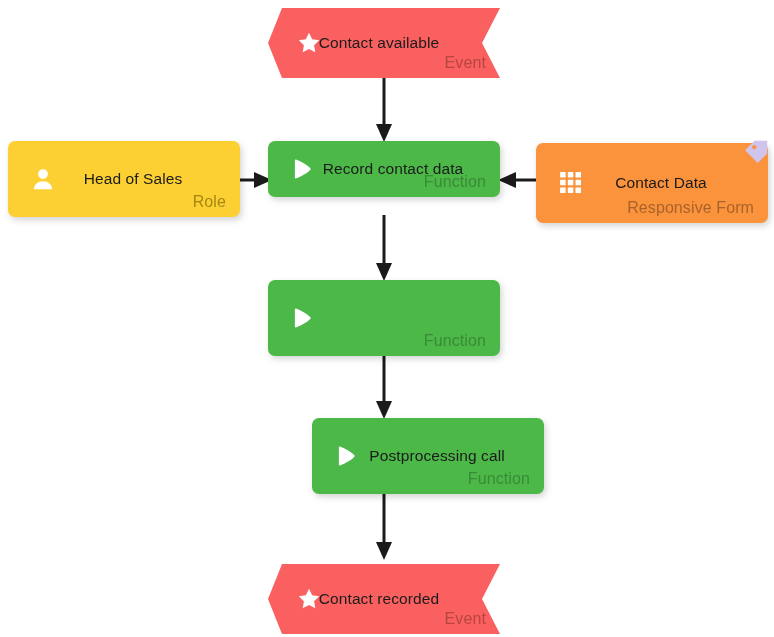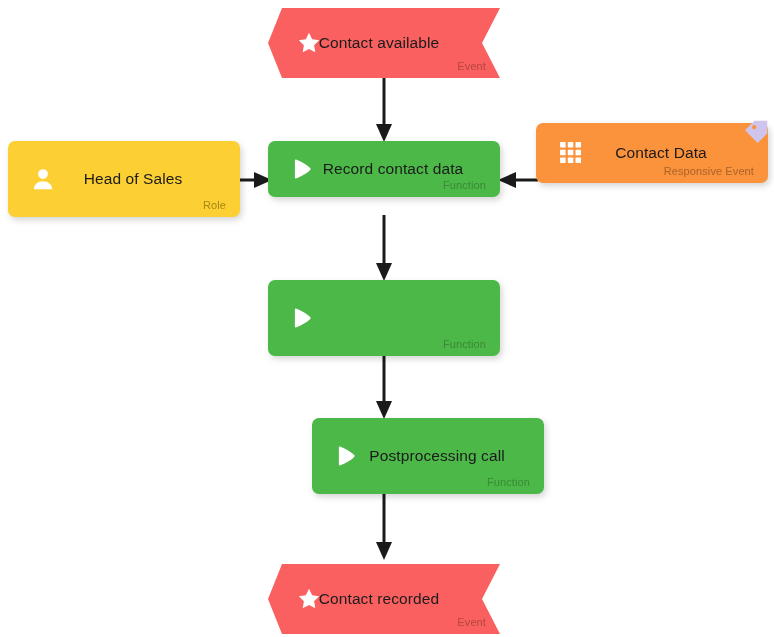--- a/index.html
+++ b/index.html
@@ -38,21 +38,21 @@
     color: #1b1b1b;
     letter-spacing: 0.1px;
     pointer-events: none;
     padding-left: 28px;
     padding-right: 10px;
   }
   .node .subtitle {
     position: absolute;
     right: 14px;
     bottom: 6px;
-    font-size: 11px;
+    font-size: 16px;
     letter-spacing: 0.1px;
     pointer-events: none;
   }
   .node .glyph {
     position: absolute;
     left: 22px;
     top: 50%;
     transform: translateY(-50%);
     width: 26px;
     height: 26px;
@@ -171,21 +171,21 @@
     <div class="body"></div>
     <span class="glyph">
       <svg viewBox="0 0 24 24" width="26" height="26">
         <path fill="#ffffff" d="M5.5 3.2C8 4 16.5 8.4 18.8 11.4c0.4 0.5 0.4 0.9 0 1.3C16.5 15.8 8 20 5.5 20.8c-0.6 0.2-1-0.2-1-0.9V4.1c0-0.7 0.4-1.1 1-0.9z"></path>
       </svg>
     </span>
     <div class="label">Record contact data</div>
     <div class="subtitle">Function</div>
   </div>
 
-  <div class="node rect orange" style="left:536px; top:123px; width:232px; height:60px;">
+  <div class="node rect orange" style="left:536px; top:143px; width:232px; height:80px;">
     <div class="body"></div>
     <span class="glyph">
       <svg viewBox="0 0 24 24" width="25" height="25">
         <rect x="2" y="2" width="5.3" height="5.3" rx="0.6" fill="#ffffff"></rect>
         <rect x="9.4" y="2" width="5.3" height="5.3" rx="0.6" fill="#ffffff"></rect>
         <rect x="16.8" y="2" width="5.3" height="5.3" rx="0.6" fill="#ffffff"></rect>
         <rect x="2" y="9.4" width="5.3" height="5.3" rx="0.6" fill="#ffffff"></rect>
         <rect x="9.4" y="9.4" width="5.3" height="5.3" rx="0.6" fill="#ffffff"></rect>
         <rect x="16.8" y="9.4" width="5.3" height="5.3" rx="0.6" fill="#ffffff"></rect>
         <rect x="2" y="16.8" width="5.3" height="5.3" rx="0.6" fill="#ffffff"></rect>
@@ -193,21 +193,21 @@
         <rect x="16.8" y="16.8" width="5.3" height="5.3" rx="0.6" fill="#ffffff"></rect>
       </svg>
     </span>
     <span class="tag-mark">
       <svg viewBox="0 0 34 34" width="34" height="34">
         <path fill="#cfc4ec" d="M9 3h13.5l9 9-9 9H9z" transform="rotate(-45 17 12)"></path>
         <circle cx="14.2" cy="8.2" r="2.1" fill="#fb923c"></circle>
       </svg>
     </span>
     <div class="label">Contact Data</div>
-    <div class="subtitle">Responsive Event</div>
+    <div class="subtitle">Responsive Form</div>
   </div>
 
   <div class="node rect green" style="left:268px; top:280px; width:232px; height:76px;">
     <div class="body"></div>
     <span class="glyph">
       <svg viewBox="0 0 24 24" width="26" height="26">
         <path fill="#ffffff" d="M5.5 3.2C8 4 16.5 8.4 18.8 11.4c0.4 0.5 0.4 0.9 0 1.3C16.5 15.8 8 20 5.5 20.8c-0.6 0.2-1-0.2-1-0.9V4.1c0-0.7 0.4-1.1 1-0.9z"></path>
       </svg>
     </span>
     <div class="subtitle">Function</div>

